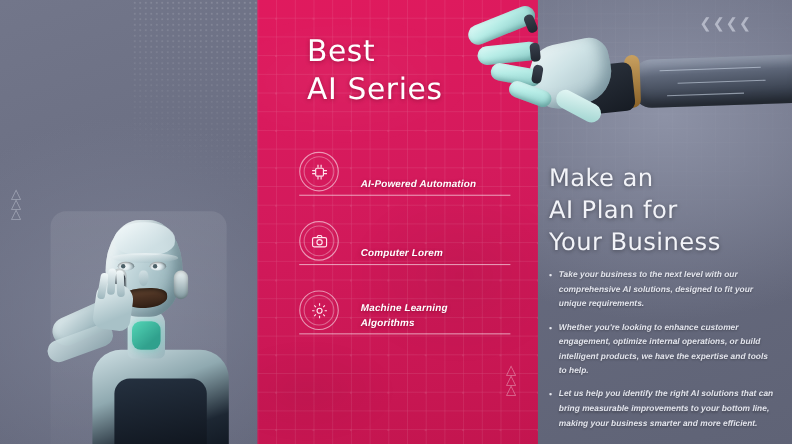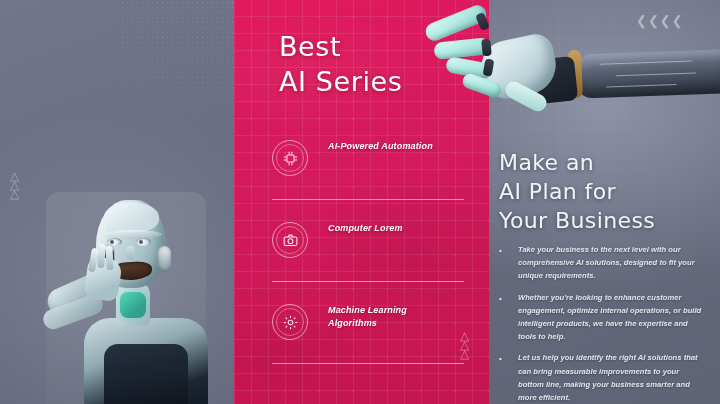--- a/index.html
+++ b/index.html
@@ -197,23 +197,22 @@
     font-size:27px; line-height:1.28; font-weight:400; letter-spacing:.6px;
     color:#ffffff;
     font-family:"DejaVu Sans", sans-serif;
     text-shadow:0 1px 4px rgba(90,0,30,.45);
     white-space:pre-line;
   }
 
   .feat-list { position:absolute; left:38px; top:118px; width:196px; }
   .feat-row {
     position:relative;
-    display:flex; align-items:flex-start;
+    display:flex; align-items:flex-end;
     height:56px;
-    margin-top:22px;
   }
   .feat-sep { height:1px; background:rgba(255,255,255,.55); margin:3px 4px 3px 0; }
   .feat-badge {
     position:relative; flex:0 0 auto;
     width:36px; height:36px; border-radius:50%;
     border:1px solid rgba(255,255,255,.55);
     display:flex; align-items:center; justify-content:center;
   }
   .feat-badge::before {
     content:""; position:absolute; left:3px; top:3px; right:3px; bottom:3px;
@@ -244,21 +243,20 @@
   .bullet { position:relative; display:flex; margin-bottom:8px; }
   .bullet-dot {
     flex:0 0 auto; width:9px; margin-top:4px;
     color:#e8eaf1; font-size:8px; line-height:1;
   }
   .bullet-text {
     font-size:7.6px; line-height:1.74;
     font-style:italic; font-weight:600;
     color:#e3e5ed; letter-spacing:.02px;
     text-shadow:0 1px 2px rgba(0,0,0,.3);
-    margin-left:10px;
   }
 
   
   .arm-wrap { position:absolute; left:408px; top:-4px; width:312px; height:148px; pointer-events:none; }
   .arm-forearm {
     position:absolute; left:168px; top:56px; width:150px; height:44px;
     border-radius:16px 4px 4px 16px;
     background:linear-gradient(178deg,#8b95aa 0%,#5d6678 34%,#39414f 76%,#2a313c 100%);
     box-shadow:inset 0 6px 10px rgba(255,255,255,.14), inset 0 -6px 10px rgba(0,0,0,.3);
     transform:rotate(-2deg);

